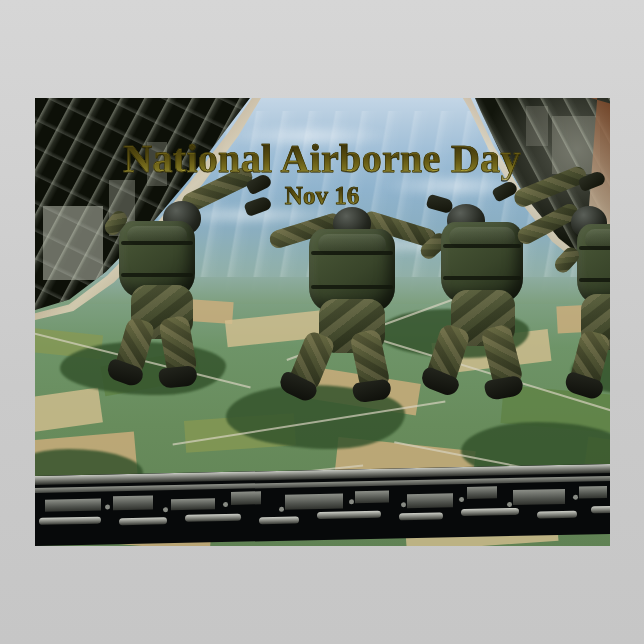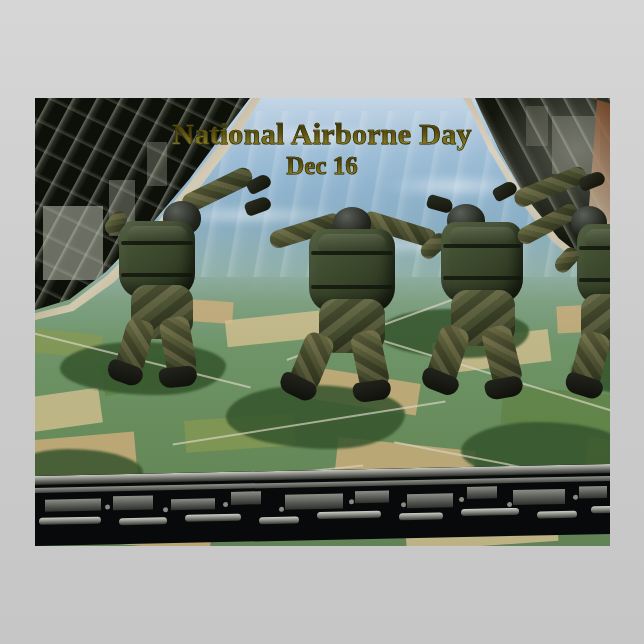--- a/index.html
+++ b/index.html
@@ -262,30 +262,31 @@
   }
   
   #title-block {
     position: absolute;
     left: 0; right: 0; top: 118px;
     text-align: center;
     pointer-events: none;
   }
   #poster-title {
     font-family: "Liberation Serif", serif;
-    font-size: 30px;
+    font-size: 40px;
     font-weight: 700;
     line-height: 1.06;
     letter-spacing: .3px;
     background: linear-gradient(180deg, #4e4410 0%, #6d5f14 26%, #8d7d1c 48%, #b9a92e 70%, #d8cb55 88%, #efe58c 100%);
     -webkit-background-clip: text;
     background-clip: text;
     color: transparent;
     -webkit-text-stroke: 0.7px #2e2a08;
     text-shadow: 0 1px 0 rgba(0,0,0,.35);
+    margin-top: 20px;
   }
   #poster-subtitle {
     font-family: "Liberation Serif", serif;
     font-size: 25px;
     font-weight: 700;
     line-height: 1.1;
     margin-top: 2px;
     background: linear-gradient(180deg, #4e4410 0%, #6d5f14 26%, #8d7d1c 48%, #b9a92e 70%, #d8cb55 88%, #efe58c 100%);
     -webkit-background-clip: text;
     background-clip: text;
@@ -459,16 +460,16 @@
       <div class="ramp-bolt" style="left:314px;top:30px;"></div>
       <div class="ramp-bolt" style="left:366px;top:34px;"></div>
       <div class="ramp-bolt" style="left:424px;top:30px;"></div>
       <div class="ramp-bolt" style="left:472px;top:36px;"></div>
       <div class="ramp-bolt" style="left:538px;top:30px;"></div>
     </div>
   </div>
 
   <div id="title-block">
     <div id="poster-title">National Airborne Day</div>
-    <div id="poster-subtitle">Dec 16</div>
+    <div id="poster-subtitle">Nov 16</div>
   </div>
 
 </div>
 
 </body></html>

